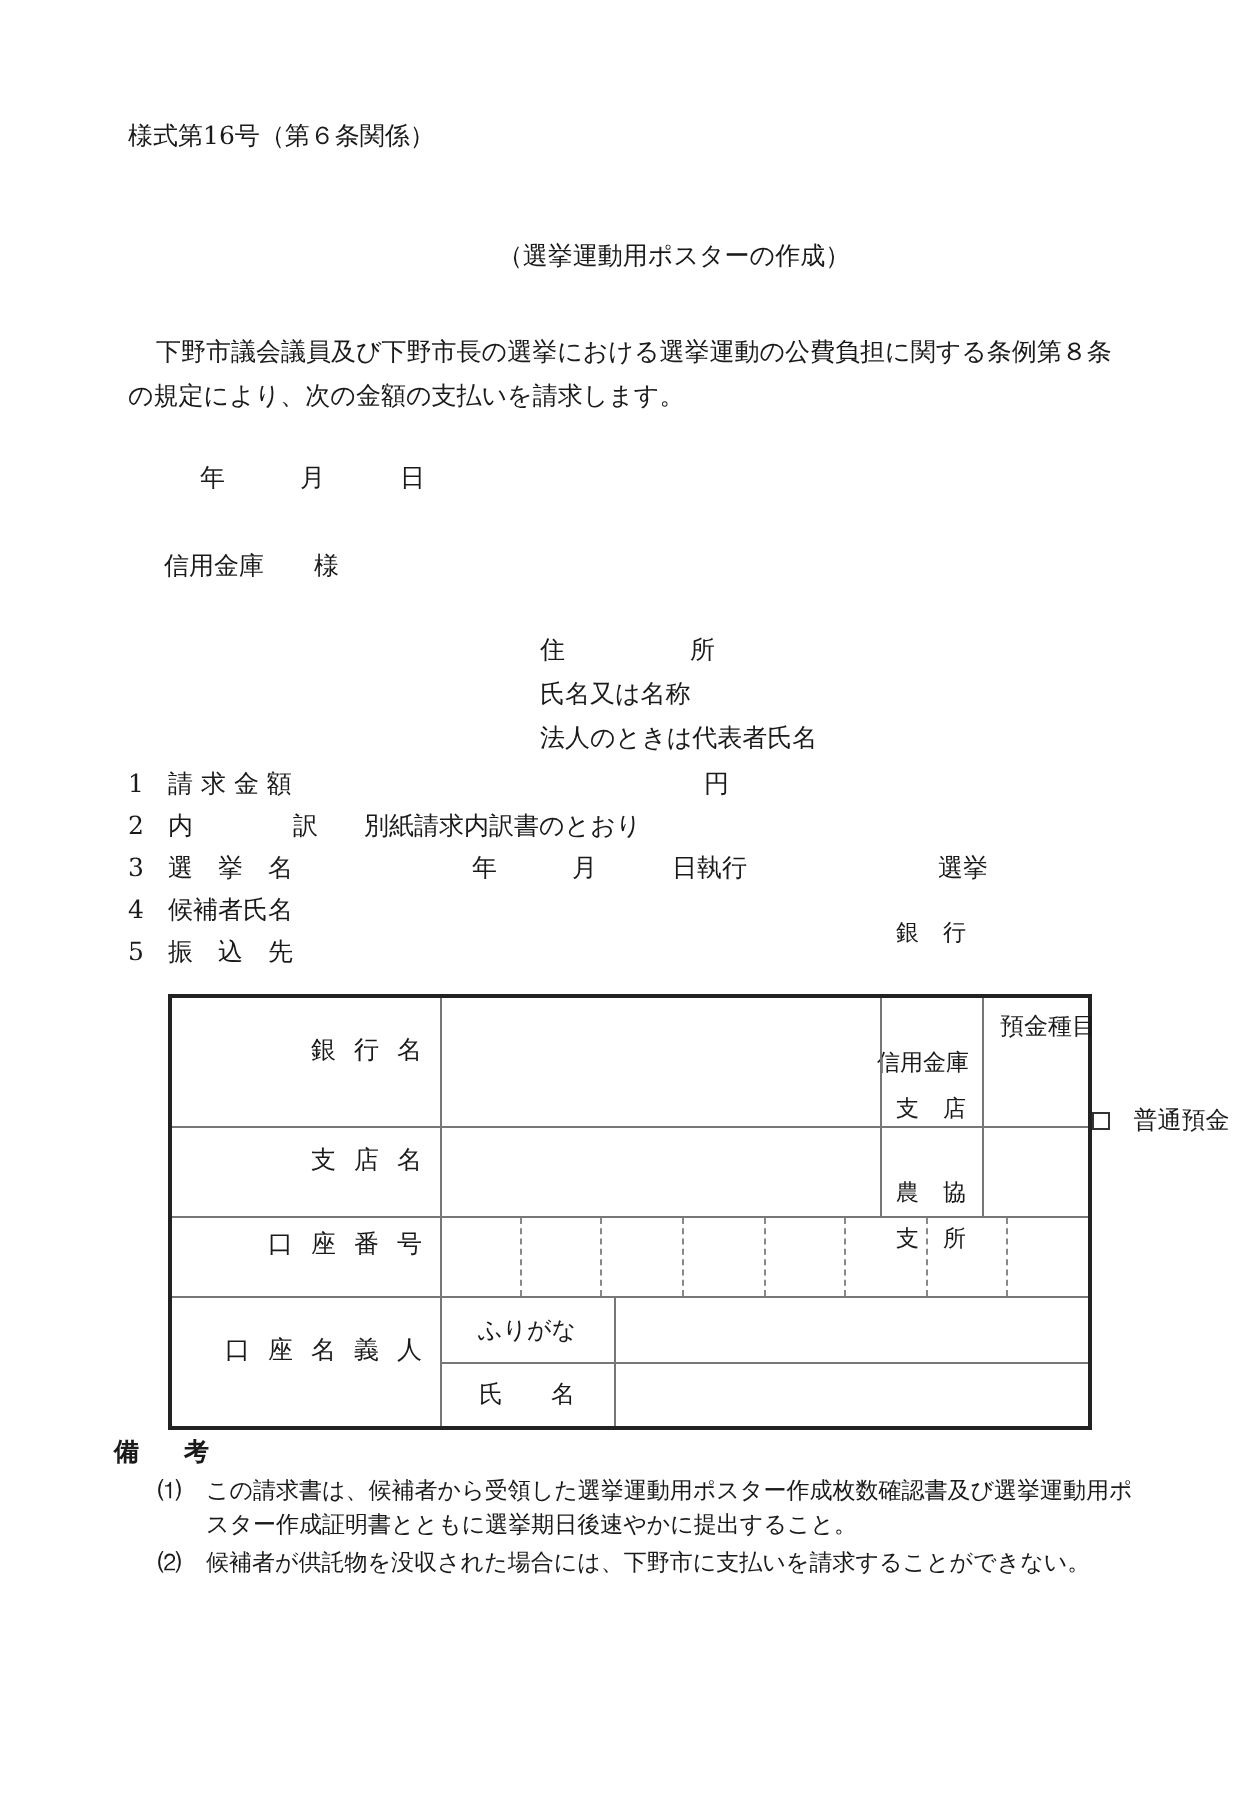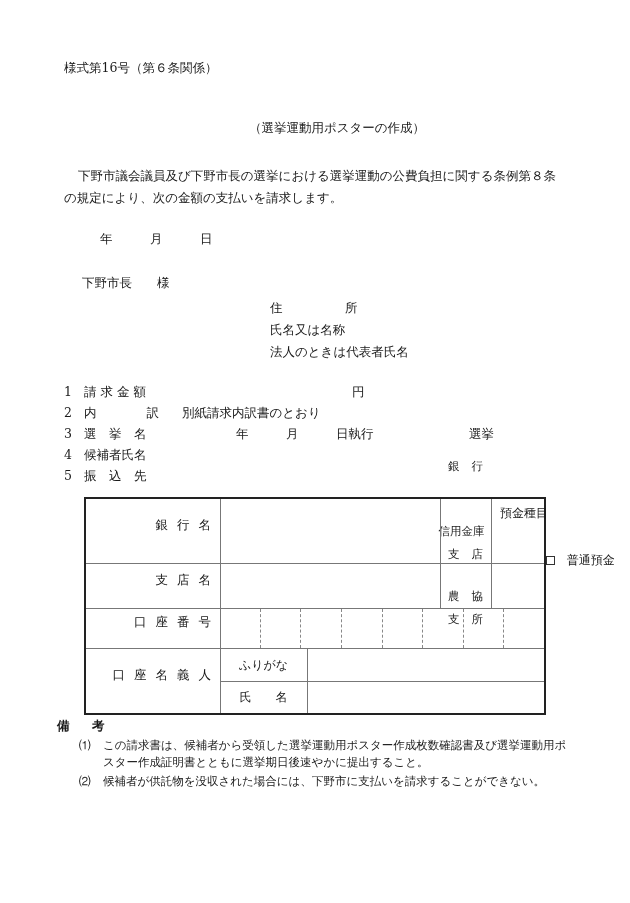--- a/index.html
+++ b/index.html
@@ -74,21 +74,21 @@
     position: absolute;
     left: 82px;
     top: 275px;
     font-size: 12.5px;
     white-space: pre;
   }
 
   .applicant-block {
     position: absolute;
     left: 270px;
-    top: 297px;
+    top: 314px;
     font-size: 12.5px;
     line-height: 22px;
   }
   .applicant-block div { white-space: pre; }
 
   
   .items {
     position: absolute;
     left: 64px;
     top: 384px;
@@ -289,21 +289,21 @@
 
 <div class="page">
 
   <div class="form-no">様式第16号（第６条関係）</div>
 
   <div class="doc-subtitle">（選挙運動用ポスターの作成）</div>
 
   <div class="intro">下野市議会議員及び下野市長の選挙における選挙運動の公費負担に関する条例第８条の規定により、次の金額の支払いを請求します。</div>
 
   <div class="date-line">年　　　月　　　日</div>
-  <div class="addressee">下野市長　　様</div>
+  <div class="addressee">信用金庫　　様</div>
 
   <div class="applicant-block">
     <div>住　　　　　所</div>
     <div>氏名又は名称</div>
     <div>法人のときは代表者氏名</div>
   </div>
 
   <div class="items">
     <div class="item-row">
       <span class="item-num">1</span>

